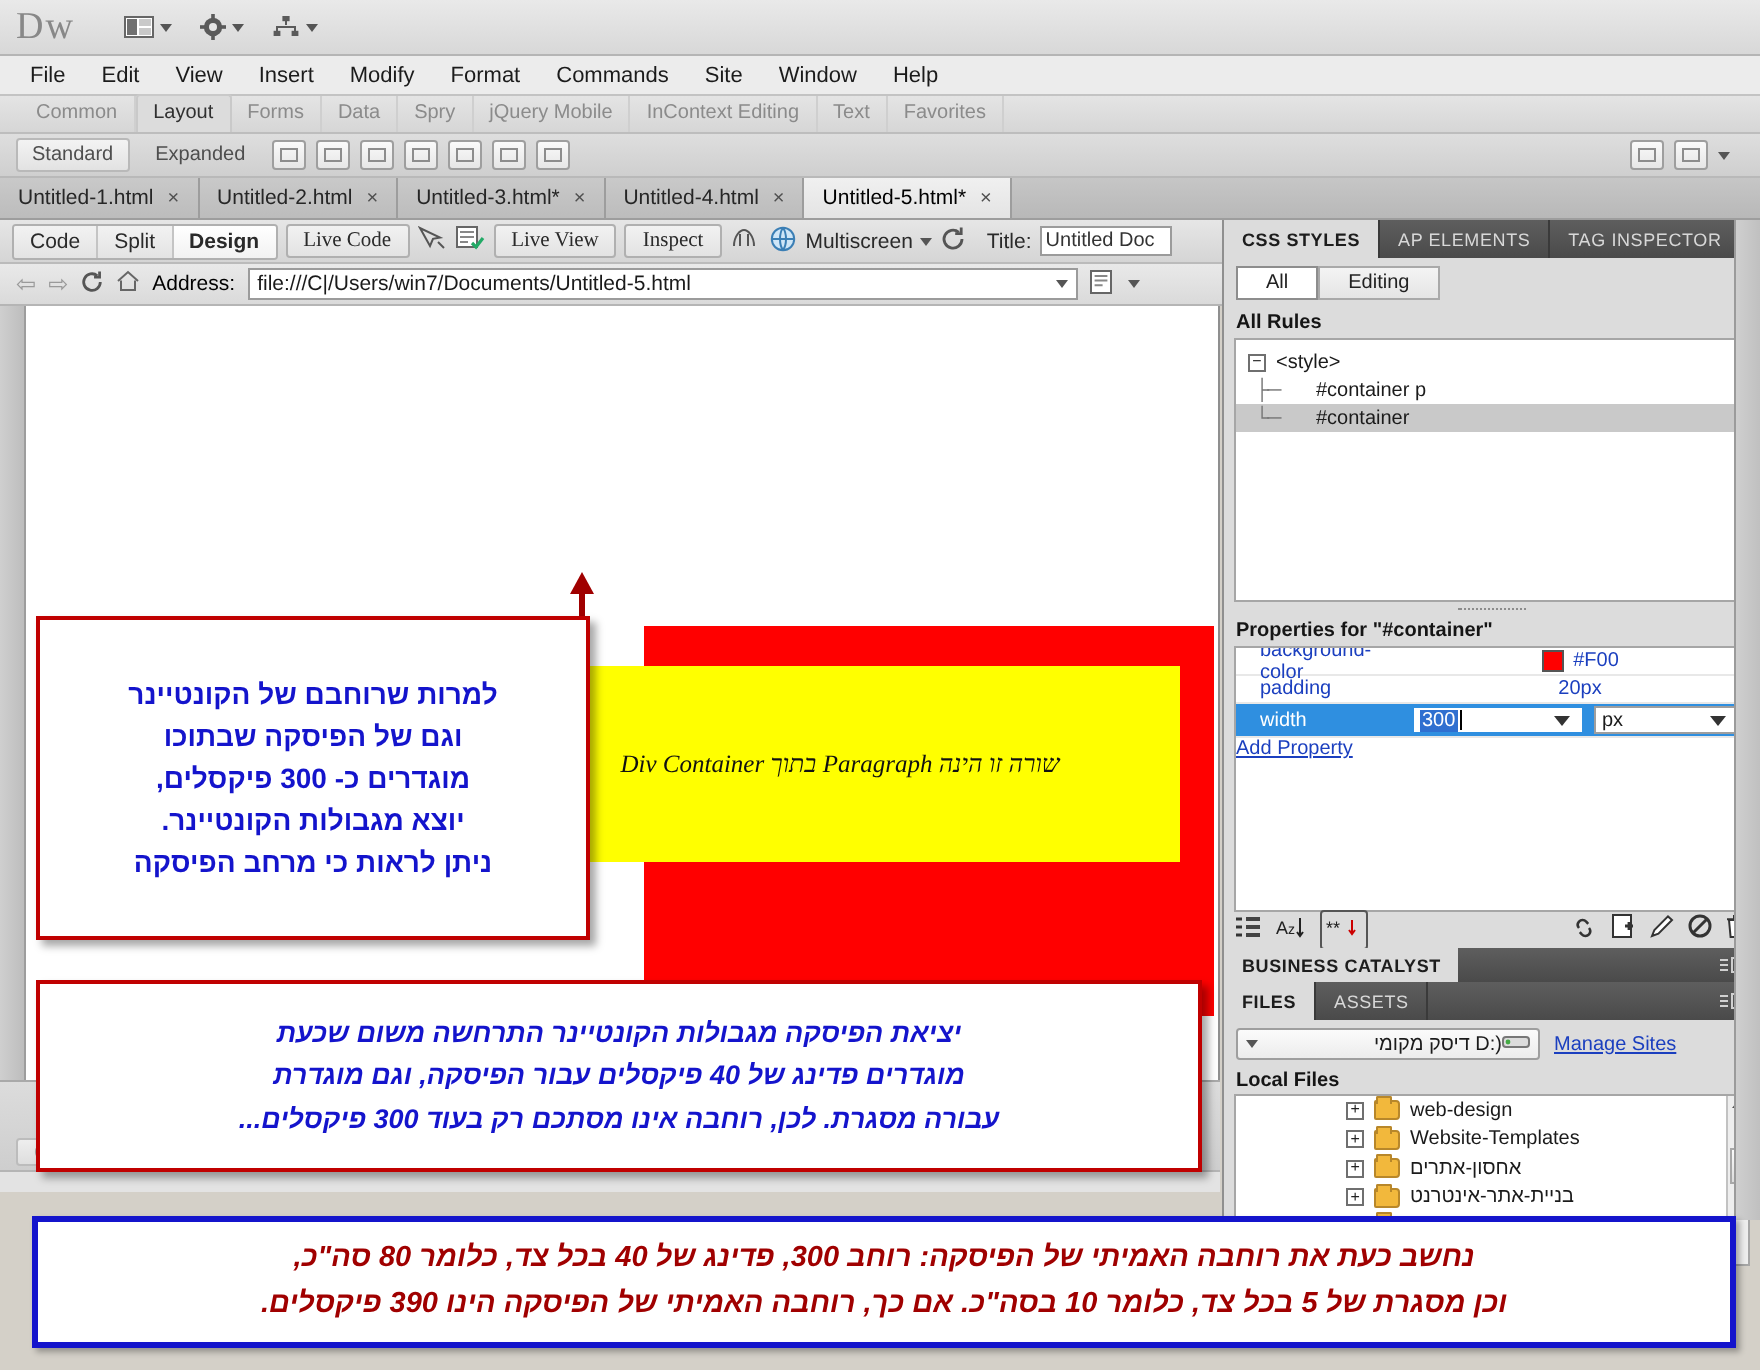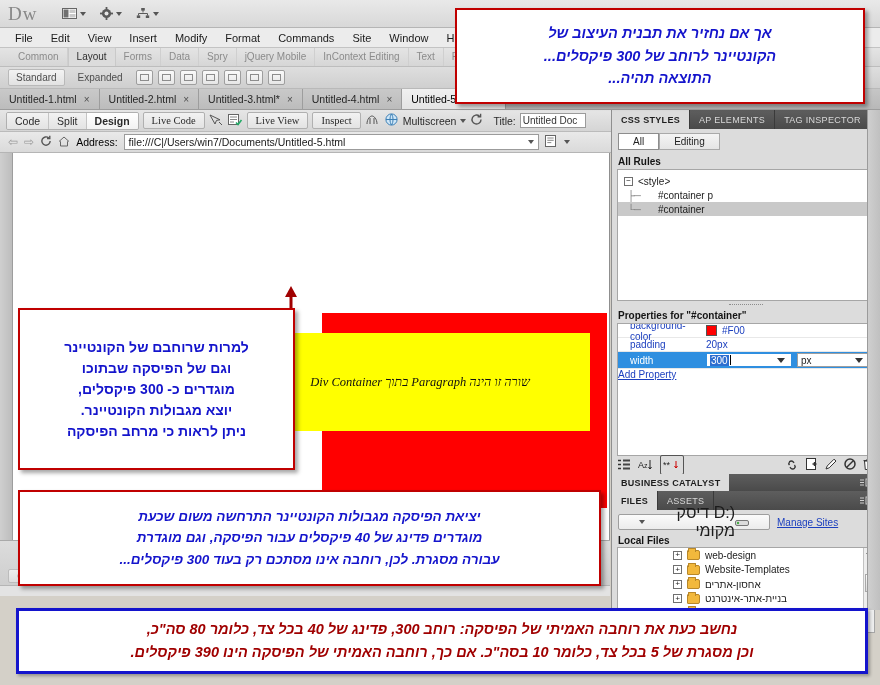--- a/index.html
+++ b/index.html
@@ -245,21 +245,21 @@
               letter-spacing: -1px; }
 
   .grip { height: 7px; display: flex; align-items: center; justify-content: center; }
   .grip i { display: block; width: 34px; height: 0; border-top: 1px dotted #8c8c8c; }
 
   .props-box { margin: 0 5px; border: 1px solid #a6a6a6; background: #fff; height: 133px;
                overflow: hidden; }
   .prop-row { display: flex; height: 14px; align-items: center; font-size: 10px;
               border-bottom: 1px solid #e8e8e8; }
   .prop-row .k { width: 88px; padding-left: 12px; color: #1b3fbf; }
-  .prop-row .v { flex: 1; color: #1b3fbf; display: flex; align-items: center; gap: 5px; }
+  .prop-row .v { flex: 1; color: #1b3fbf; display: flex; align-items: center; gap: 5px; justify-content: center; }
   .prop-row.selected { background: #2f8fe0; height: 17px; }
   .prop-row.selected .k { color: #fff; }
   .swatch { width: 11px; height: 11px; background: #FF0000; border: 1px solid #555;
             display: inline-block; }
   .addprop { padding-left: 0; font-size: 10px; color: #1b3fbf;
              text-decoration: underline; cursor: default; }
   .editfield {
     width: 86px; height: 14px; background: #fff; border: 1px solid #2f8fe0;
     display: flex; align-items: center; padding: 0 3px; position: relative;
   }
@@ -286,21 +286,21 @@
   }
   .collapsed-bar .lbl { background: #dcdcdc; color: #1d1d1d; font-weight: 600;
                         padding: 2px 9px; height: 100%; display: flex; align-items: center; }
 
   .files-site {
     display: flex; align-items: center; gap: 7px; padding: 4px 6px;
   }
   .site-select {
     flex: 1; max-width: 152px; height: 16px; background: linear-gradient(#fbfbfb,#ececec);
     border: 1px solid #9e9e9e; border-radius: 2px; display: flex; align-items: center;
-    padding: 0 20px; font-size: 16px; color: #1b1b1b; direction: rtl; position: relative;
+    padding: 0 4px; font-size: 10px; color: #1b1b1b; direction: rtl; position: relative;
   }
   .manage-link { font-size: 10px; color: #1b3fbf; text-decoration: underline; cursor: default; }
 
   .files-hdr { font-size: 10px; font-weight: 700; color: #151515; padding: 1px 6px; }
   .files-list {
     margin: 0 5px; border: 1px solid #a6a6a6; background: #fff; height: 86px;
     overflow: hidden; position: relative;
   }
   .file-row { display: flex; align-items: center; height: 14.5px; font-size: 10px;
               color: #1b1b1b; padding-left: 55px; gap: 5px; cursor: default; }
@@ -742,27 +742,20 @@
       </div>
       <div class="vscroll">
         <i class="up"></i>
         <i class="thumb"></i>
       </div>
     </div>
   </div>
 
   <div class="icon-strip"></div>
 
-  <div class="callout" id="callout-top">
-    <div class="txt">
-      <p>אך אם נחזיר את תבנית העיצוב של</p>
-      <p>הקונטיינר לרוחב של 300 פיקסלים...</p>
-      <p>התוצאה תהיה...</p>
-    </div>
-  </div>
 
   <div class="callout" id="callout-left">
     <div class="txt">
       <p>למרות שרוחבם של הקונטיינר</p>
       <p>וגם של הפיסקה שבתוכו</p>
       <p>מוגדרים כ- 300 פיקסלים,</p>
       <p>יוצא מגבולות הקונטיינר.</p>
       <p>ניתן לראות כי מרחב הפיסקה</p>
     </div>
   </div>

